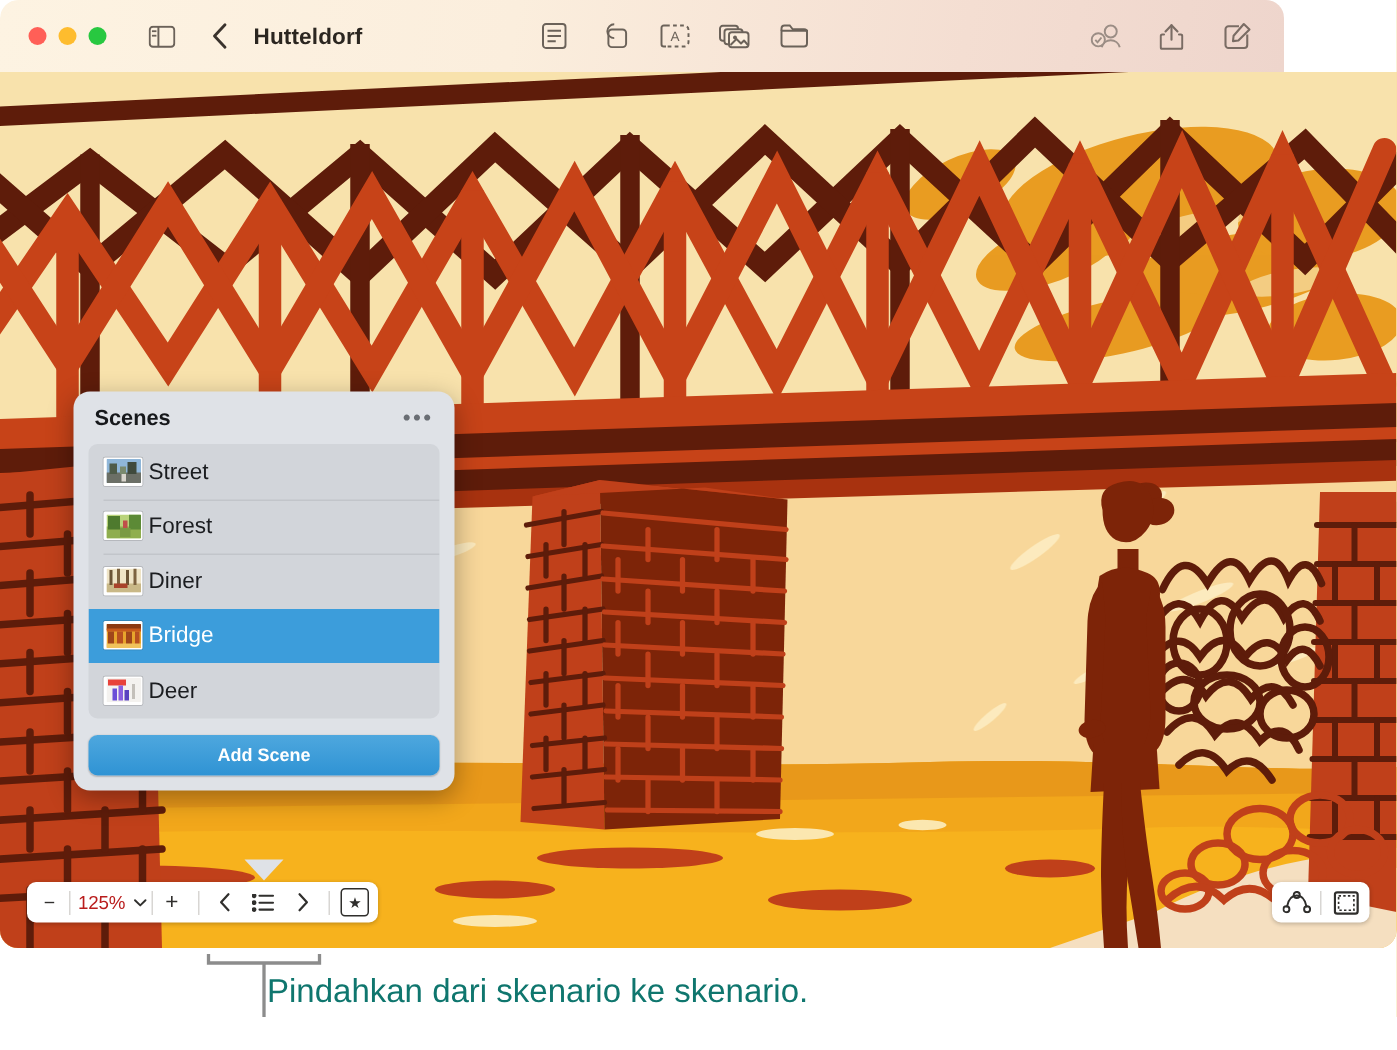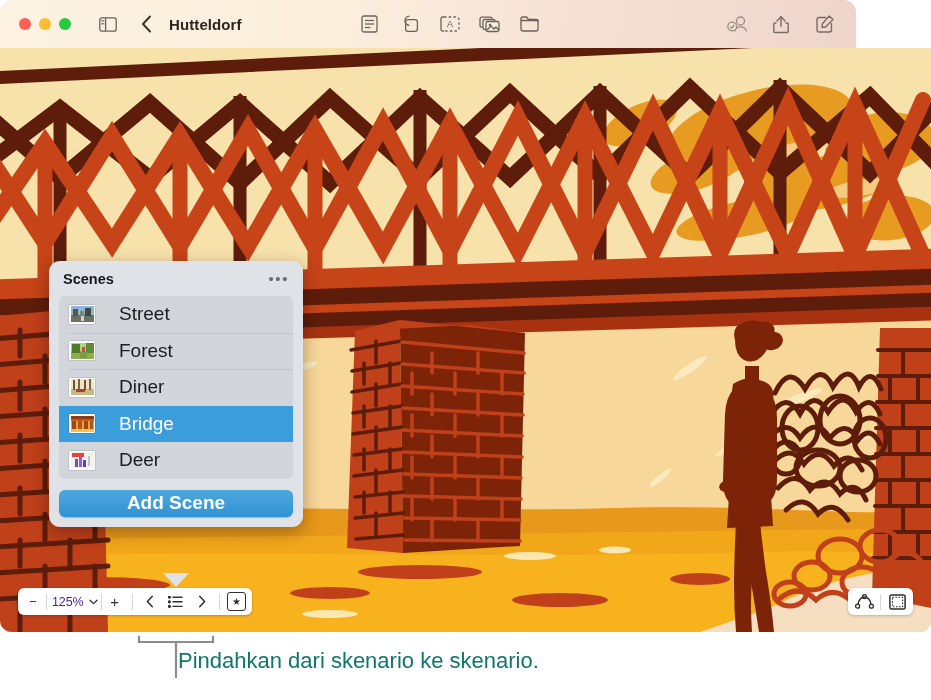--- a/index.html
+++ b/index.html
@@ -68,21 +68,21 @@
     z-index: 20;
     padding: 0 2px;
   }
   .pill-btn {
     height: 25px; min-width: 26px;
     display: flex; align-items: center; justify-content: center;
     color: #31302e; font-size: 13px;
   }
   .pill-sep { width: 1px; height: 16px; background: #d8d6d3; }
   .zoom-value {
-    font-size: 12.5px; color: #4c1d95; padding: 0 3px 0 5px;
+    font-size: 12.5px; color: #b91c1c; padding: 0 3px 0 5px;
     letter-spacing: -0.1px;
   }
   .zoom-group { display: flex; align-items: center; }
   .star-box {
     width: 19px; height: 19px;
     border: 1.4px solid #2f2e2c; border-radius: 3px;
     display: flex; align-items: center; justify-content: center;
     font-size: 10px; color: #2f2e2c;
   }
   .bottom-right-pill {
@@ -141,31 +141,31 @@
   .thumb {
     width: 26px; height: 19px;
     background: #ffffff;
     border-radius: 1px;
     padding: 1.5px;
     flex-shrink: 0;
     box-shadow: 0 0 0 0.5px rgba(0,0,0,0.18);
   }
   .thumb svg { display: block; border-radius: 0.5px; }
   .scene-label {
-    margin-left: 24px;
-    font-size: 19px; color: #1b1d20;
+    margin-left: 4px;
+    font-size: 15px; color: #1b1d20;
   }
   .scene-row.selected .scene-label { color: #ffffff; }
   .add-scene {
     margin: 11px 10px 10px 10px;
     height: 27px;
     background: linear-gradient(180deg,#4ea7de 0%, #2f93d4 100%);
     border-radius: 6px;
     display: flex; align-items: center; justify-content: center;
-    color: #ffffff; font-size: 19px; font-weight: bold;
+    color: #ffffff; font-size: 12px; font-weight: bold;
     box-shadow: 0 0.5px 1px rgba(0,0,0,0.2);
     text-align: right;
   }
 
   
   .callout {
     position: absolute; left: 137px; top: 634px;
     width: 78px; height: 44px;
     z-index: 10;
   }

